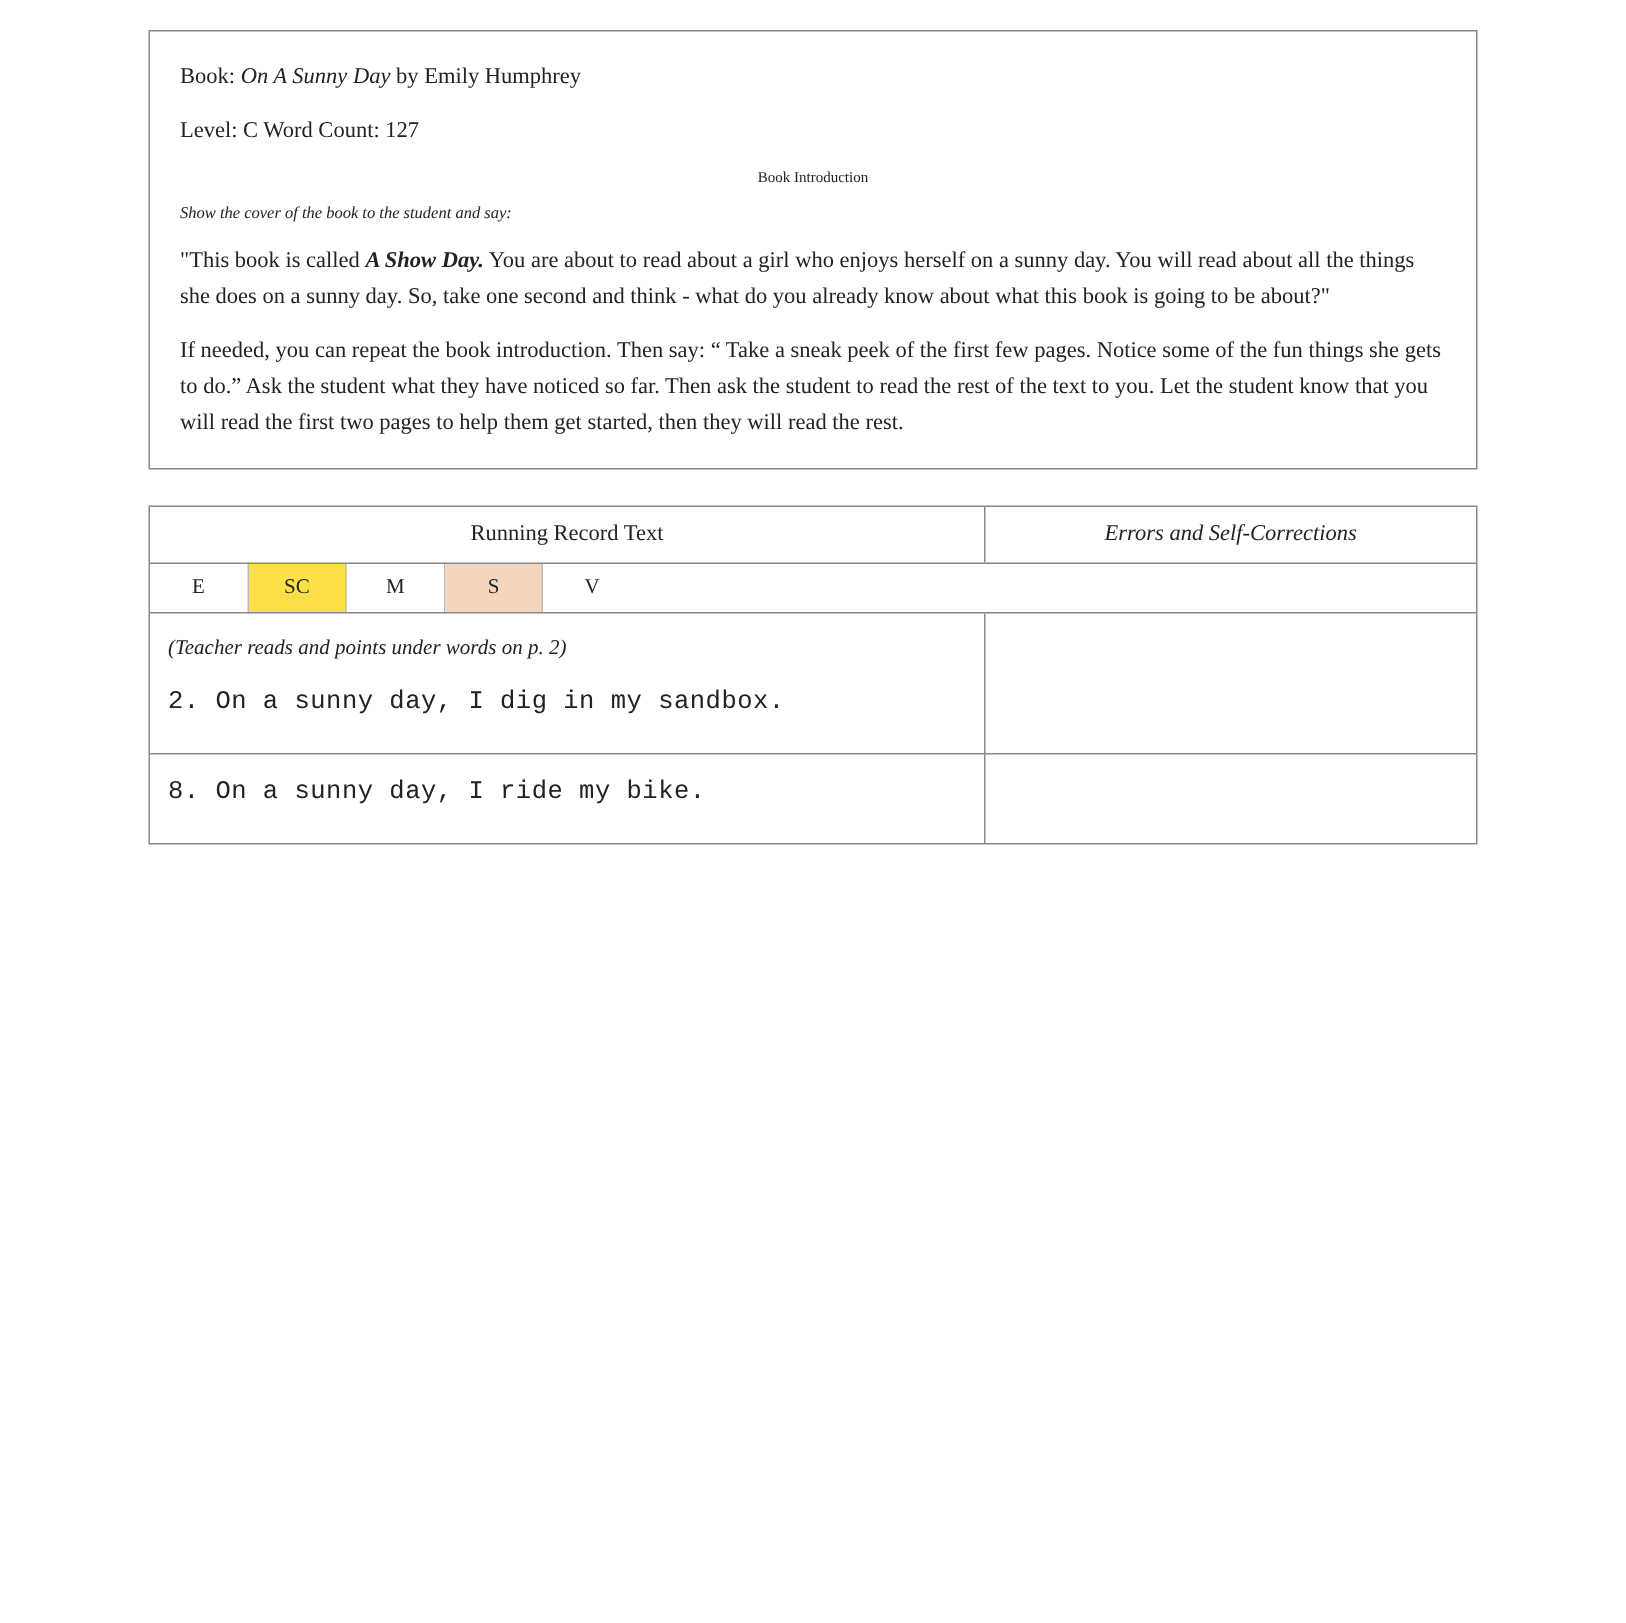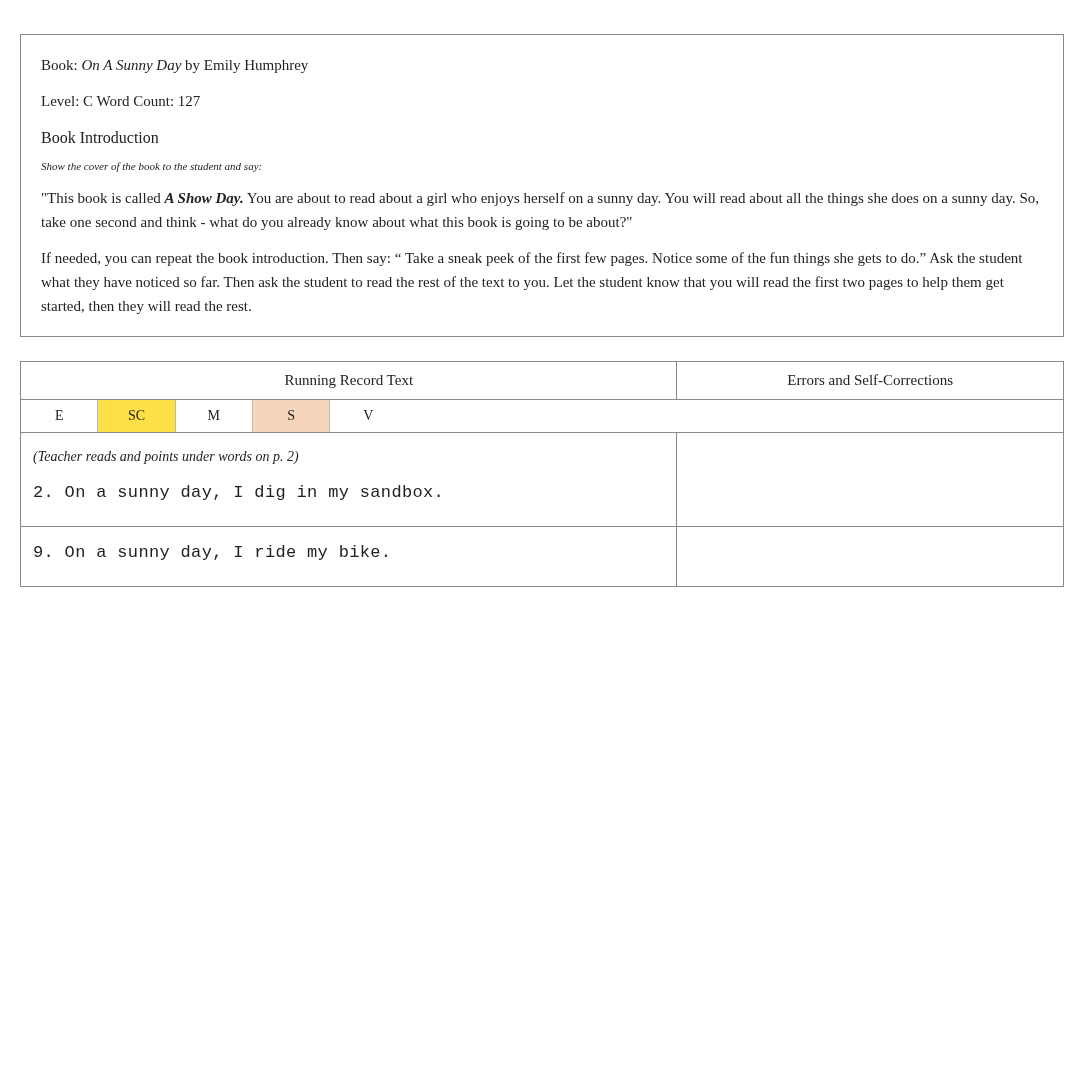--- a/index.html
+++ b/index.html
@@ -12,22 +12,22 @@
       font-family: Georgia, 'Times New Roman', serif;
       background: #ffffff;
       width: 1084px;
       min-height: 1082px;
       padding: 20px;
       font-size: 15px;
       color: #222;
     }
 
     .page-container {
-      width: 1044px;
-      margin: 14px auto;
+      width: 886px;
+      margin: 0 auto;
     }
 
     
     .book-info-box {
       border: 1.5px solid #888;
       padding: 18px 20px;
       margin-bottom: 24px;
       line-height: 1.7;
     }
 
@@ -39,22 +39,23 @@
     .book-info-box .book-title-line em {
       font-style: italic;
     }
 
     .book-info-box .level-line {
       margin-bottom: 10px;
       font-size: 15px;
     }
 
     .book-info-box .intro-heading {
-      font-size: 16px;
+      font-size: 10px;
       margin-bottom: 6px;
+      text-align: center;
     }
 
     .book-info-box .instruction-italic {
       font-style: italic;
       margin-bottom: 10px;
       font-size: 11px;
     }
 
     .book-info-box .quote-para {
       margin-bottom: 12px;
@@ -84,20 +85,21 @@
       padding: 10px 12px;
       font-size: 15px;
       border-right: 1.5px solid #888;
     }
 
     .rr-header-right {
       flex: 0 0 37%;
       text-align: center;
       padding: 10px 28px;
       font-size: 15px;
+      font-style: italic;
     }
 
     .rr-subheader-row {
       display: flex;
       border-bottom: 1.5px solid #888;
     }
 
     .rr-subheader-text {
       flex: 0 0 63%;
       padding: 8px 12px;
@@ -226,21 +228,21 @@
         <div class="rr-data-col"></div>
         <div class="rr-data-col sc-col"></div>
         <div class="rr-data-col"></div>
         <div class="rr-data-col s-col"></div>
         <div class="rr-data-col"></div>
       </div>
     </div>
 
     <div class="rr-data-row">
       <div class="rr-text-cell">
-        <div class="sentence">9.  On  a  sunny  day,  I  ride  my  bike.</div>
+        <div class="sentence">8.  On  a  sunny  day,  I  ride  my  bike.</div>
       </div>
       <div class="rr-data-cols">
         <div class="rr-data-col"></div>
         <div class="rr-data-col sc-col"></div>
         <div class="rr-data-col"></div>
         <div class="rr-data-col s-col"></div>
         <div class="rr-data-col"></div>
       </div>
     </div>
 

